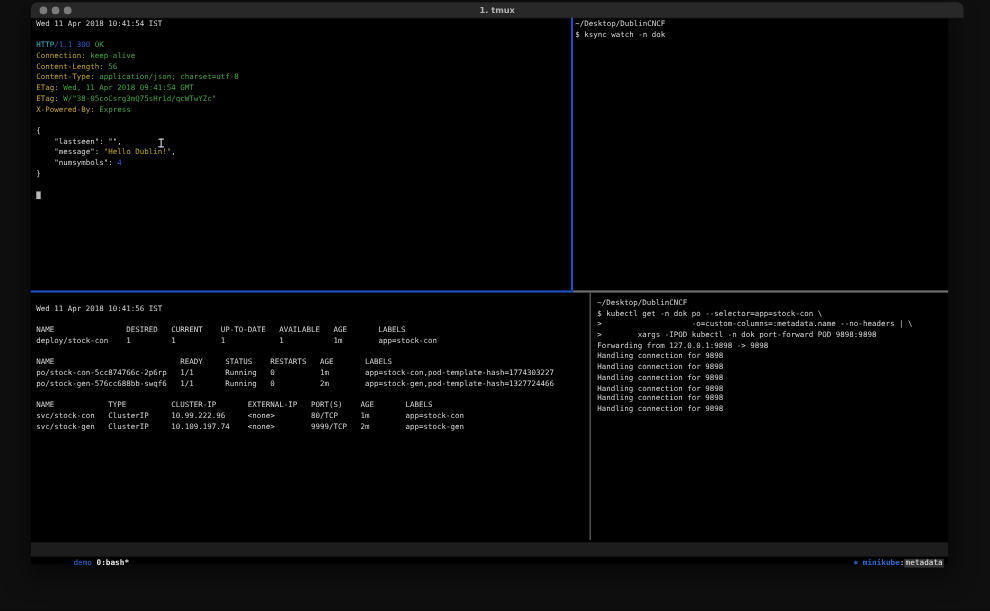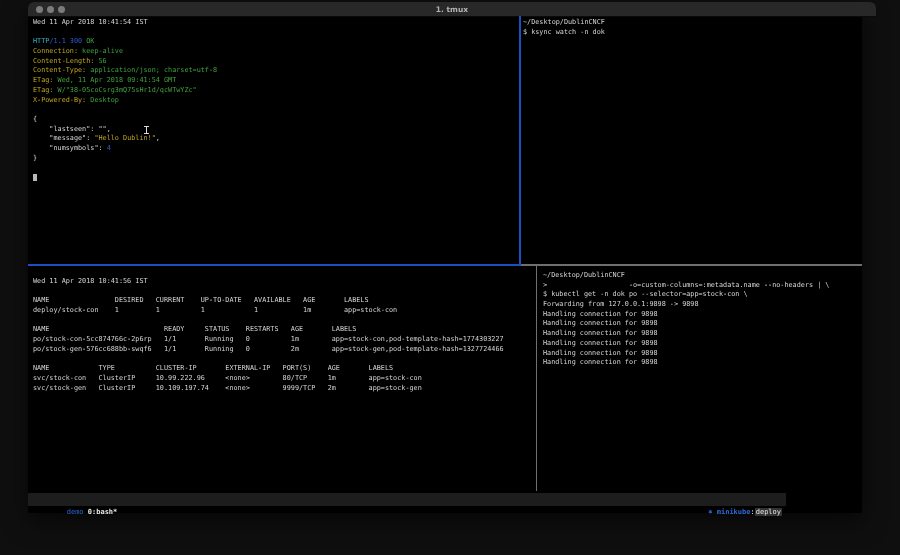--- a/index.html
+++ b/index.html
@@ -44,21 +44,21 @@
   .c-b{color:#2d5bd0;}
   .c-c{color:#33b3c4;}
   .c-cur{display:inline-block;width:4px;height:7px;background:#b9b9b9;vertical-align:middle;}
   .ibeam{position:absolute;left:118px;top:110px;width:1.2px;height:8px;background:#dcdcdc;}
   .ibeam::before,.ibeam::after{
     content:"";position:absolute;left:-1.8px;width:4.8px;height:1.2px;background:#dcdcdc;
   }
   .ibeam::before{top:0;}
   .ibeam::after{bottom:0;}
   .statusbar{
-    position:absolute;left:0;top:477px;width:758px;height:13px;
+    position:absolute;left:0;top:477px;width:834px;height:13px;
     background:#1d1d1d;font-size:7px;line-height:13px;
   }
   .sb-left{position:absolute;left:5px;top:0;white-space:pre;}
   .sb-right{position:absolute;right:4px;top:0;white-space:pre;}
   .sb-session{color:#2d6bdb;}
   .sb-window{color:#e8e8e8;font-weight:bold;}
   .sb-kube-icon,.sb-kube-ctx{color:#2d6bdb;font-weight:bold;}
   .sb-sep{color:#e0e0e0;}
   .sb-ns{color:#e8e8e8;background:#323232;padding:0 1px;}
 </style>
@@ -78,21 +78,21 @@
   <div class="content">
     <div class="pane pane-tl">
         <div class="tl"><span class="c-w">Wed 11 Apr 2018 10:41:54 IST</span></div>
         <div class="tl">&nbsp;</div>
         <div class="tl"><span class="c-c">HTTP</span><span class="c-b">/1.1 300 </span><span class="c-g">OK</span></div>
         <div class="tl"><span class="c-y">Connection:</span><span class="c-g"> keep-alive</span></div>
         <div class="tl"><span class="c-y">Content-Length:</span><span class="c-g"> 56</span></div>
         <div class="tl"><span class="c-y">Content-Type:</span><span class="c-g"> application/json; charset=utf-8</span></div>
         <div class="tl"><span class="c-y">ETag:</span><span class="c-g"> Wed, 11 Apr 2018 09:41:54 GMT</span></div>
         <div class="tl"><span class="c-y">ETag:</span><span class="c-g"> W/"38-05coCsrg3mQ75sHr1d/qcWTwYZc"</span></div>
-        <div class="tl"><span class="c-y">X-Powered-By:</span><span class="c-g"> Desktop</span></div>
+        <div class="tl"><span class="c-y">X-Powered-By:</span><span class="c-g"> Express</span></div>
         <div class="tl">&nbsp;</div>
         <div class="tl"><span class="c-w">{</span></div>
         <div class="tl"><span class="c-w">    "lastseen": "",</span></div>
         <div class="tl"><span class="c-w">    "message": </span><span class="c-y">"Hello Dublin!"</span><span class="c-w">,</span></div>
         <div class="tl"><span class="c-w">    "numsymbols": </span><span class="c-b">4</span></div>
         <div class="tl"><span class="c-w">}</span></div>
         <div class="tl">&nbsp;</div>
         <div class="tl"><span class="c-cur"></span></div>
       </div>
     <div class="divider v-div-top"></div>
@@ -114,35 +114,36 @@
         <div class="tl">po/stock-con-5cc874766c-2p6rp   1/1       Running   0          1m        app=stock-con,pod-template-hash=1774303227</div>
         <div class="tl">po/stock-gen-576cc688bb-swqf6   1/1       Running   0          2m        app=stock-gen,pod-template-hash=1327724466</div>
         <div class="tl">&nbsp;</div>
         <div class="tl">NAME            TYPE          CLUSTER-IP       EXTERNAL-IP   PORT(S)    AGE       LABELS</div>
         <div class="tl">svc/stock-con   ClusterIP     10.99.222.96     &lt;none&gt;        80/TCP     1m        app=stock-con</div>
         <div class="tl">svc/stock-gen   ClusterIP     10.109.197.74    &lt;none&gt;        9999/TCP   2m        app=stock-gen</div>
       </div>
     <div class="divider v-div-bottom"></div>
     <div class="pane pane-br">
         <div class="tl">~/Desktop/DublinCNCF</div>
+        <div class="tl">$ kubectl get -n dok po --selector=app=stock-con \</div>
         <div class="tl">&gt;                    -o=custom-columns=:metadata.name --no-headers | \</div>
-        <div class="tl">$ kubectl get -n dok po --selector=app=stock-con \</div>
+        <div class="tl">&gt;        xargs -IPOD kubectl -n dok port-forward POD 9898:9898</div>
         <div class="tl">Forwarding from 127.0.0.1:9898 -&gt; 9898</div>
         <div class="tl">Handling connection for 9898</div>
         <div class="tl">Handling connection for 9898</div>
         <div class="tl">Handling connection for 9898</div>
         <div class="tl">Handling connection for 9898</div>
         <div class="tl">Handling connection for 9898</div>
         <div class="tl">Handling connection for 9898</div>
       </div>
 
     <div class="ibeam"></div>
 
     <div class="statusbar">
       <div class="sb-left">
         <span class="sb-session">demo </span><span class="sb-window">0:bash*</span>
       </div>
       <div class="sb-right">
-        <span class="sb-kube-icon">⎈ </span><span class="sb-kube-ctx">minikube</span><span class="sb-sep">:</span><span class="sb-ns">deploy</span>
+        <span class="sb-kube-icon">⎈ </span><span class="sb-kube-ctx">minikube</span><span class="sb-sep">:</span><span class="sb-ns">metadata</span>
       </div>
     </div>
   </div>
 </div>
 
 </body></html>

